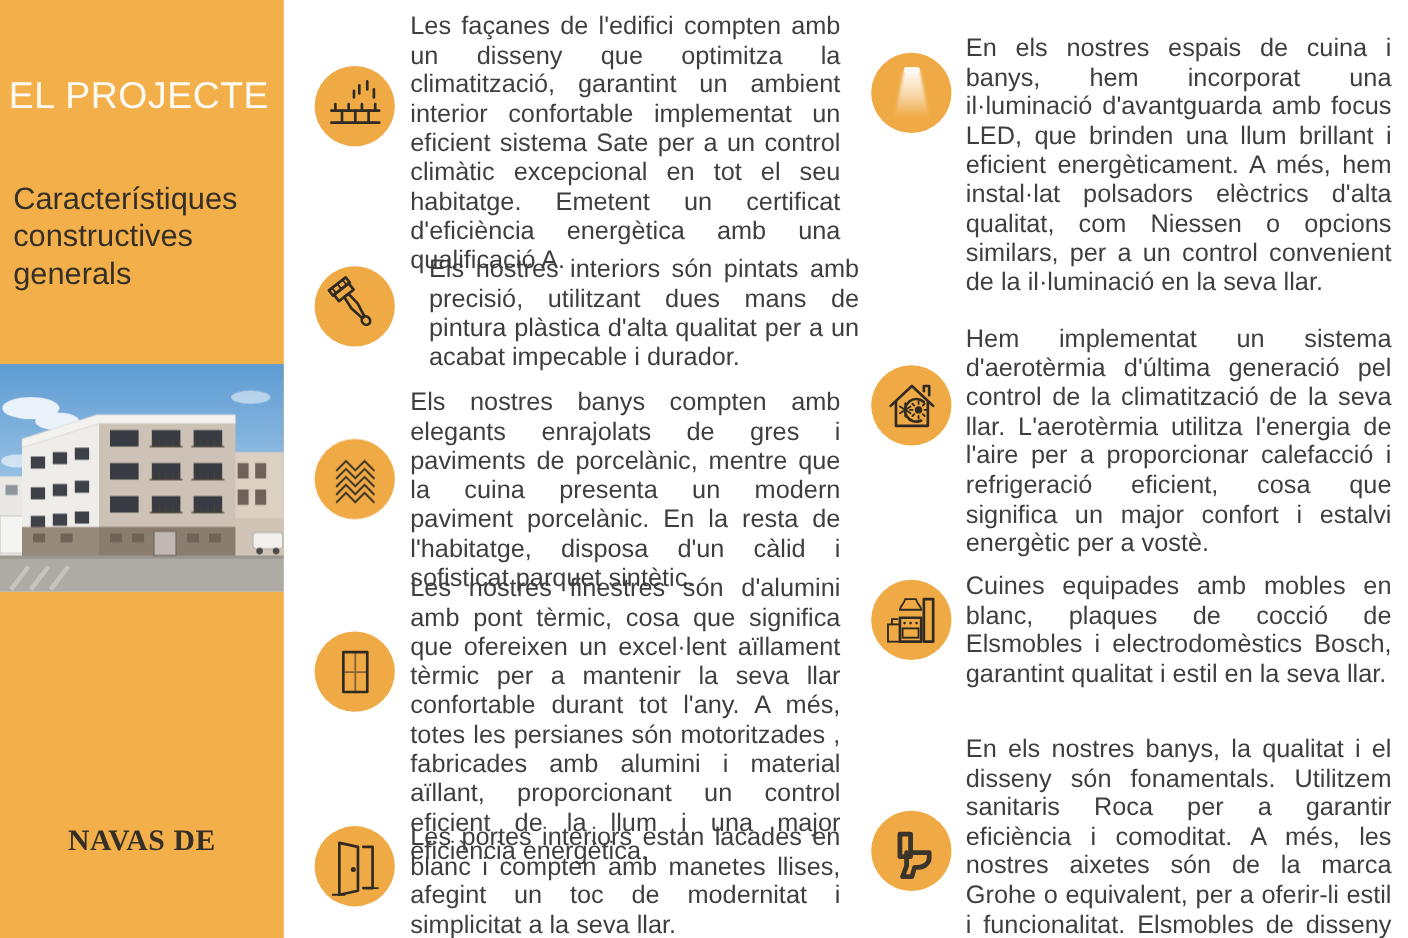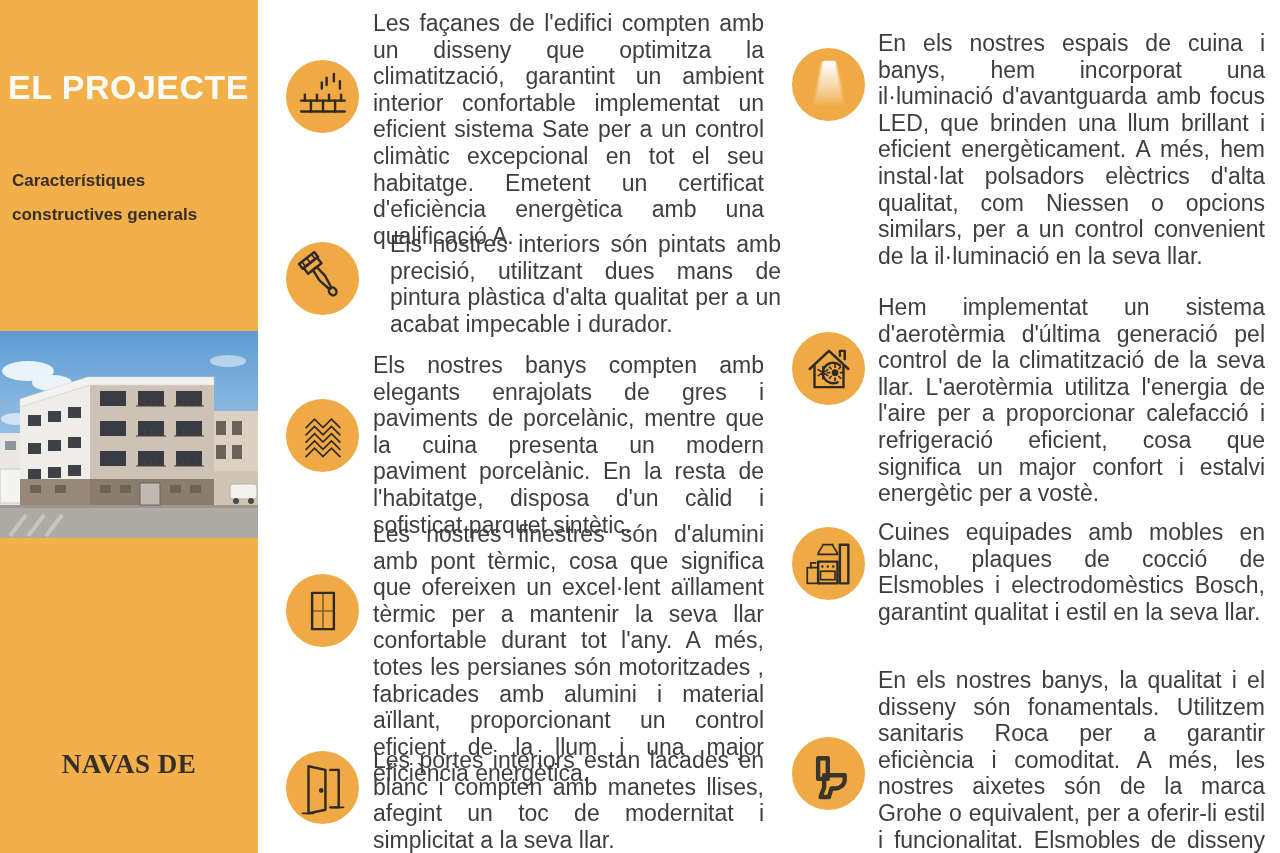--- a/index.html
+++ b/index.html
@@ -8,26 +8,26 @@
     background:#ffffff;
     font-family:"Liberation Sans","DejaVu Sans",sans-serif;
   }
   
   .sidebar{
     position:absolute;left:0;top:0;width:258px;height:853px;
     background:#F3B04A;
   }
   .sidebar-title{
     position:absolute;left:8px;top:68px;width:250px;margin:0;
-    font-size:34px;font-weight:700;letter-spacing:.5px;color:#FCFAF5;
+    font-size:34px;font-weight:400;letter-spacing:.5px;color:#FCFAF5;
     white-space:nowrap;
   }
   .sidebar-subtitle{
     position:absolute;left:12px;top:164px;width:238px;margin:0;
-    font-size:17px;font-weight:700;line-height:34px;color:#352F27;
+    font-size:28px;font-weight:400;line-height:34px;color:#352F27;
   }
   .sidebar-photo{
     position:absolute;left:0;top:331px;width:258px;height:207px;
   }
   .sidebar-photo svg{display:block;}
   .sidebar-address{
     position:absolute;left:0;top:744px;width:258px;
     text-align:center;font-size:27px;font-weight:700;line-height:41px;
     color:#352F27;letter-spacing:.5px;font-family:Liberation Serif, serif;
   }

